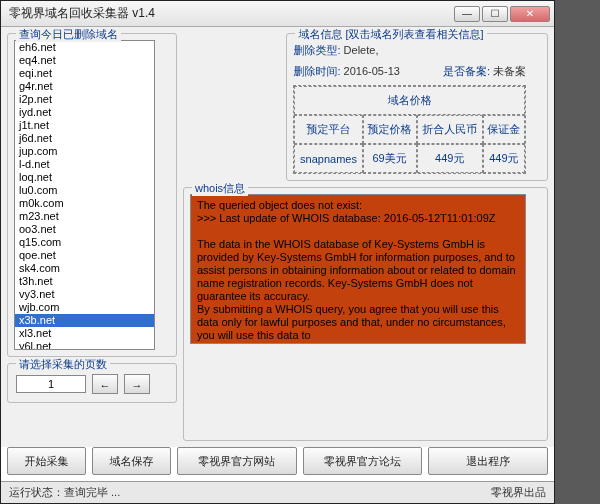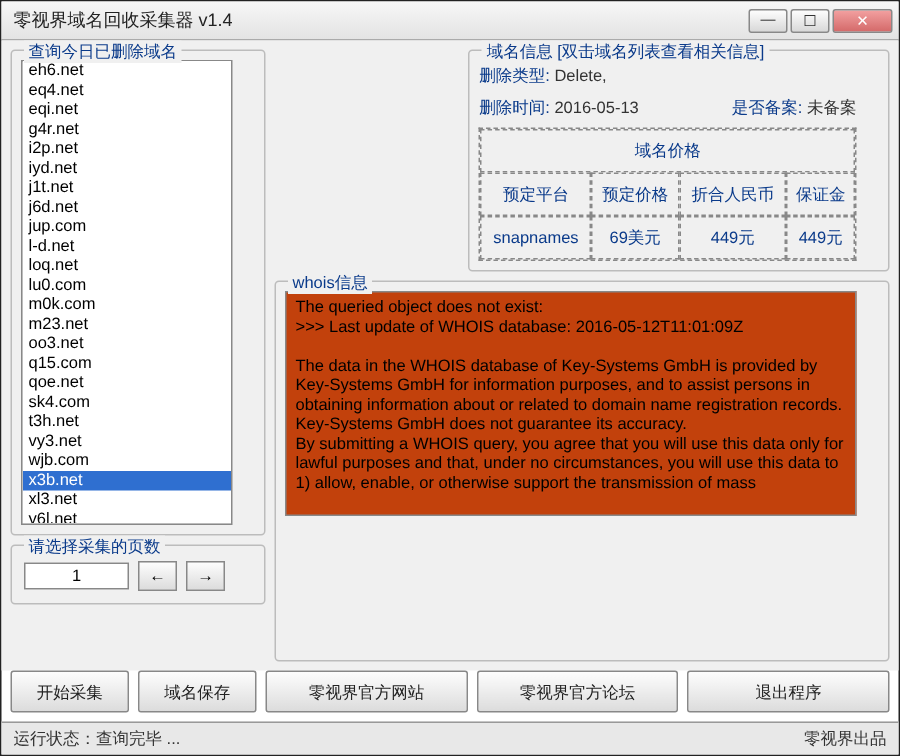--- a/index.html
+++ b/index.html
@@ -1,17 +1,17 @@
 <!DOCTYPE html>
 <html><head>
 <meta charset="utf-8">
 <style>
 * { box-sizing: border-box; margin: 0; padding: 0; font-family: "Microsoft YaHei", "SimSun", Arial, sans-serif; }
 body { background: #5a5a5a; width: 600px; height: 504px; overflow: hidden; }
-.window { width: 600px; height: 504px; background: #fff; border: 1px solid #222; display: flex; flex-direction: column; }
+.window { width: 555px; height: 504px; background: #fff; border: 1px solid #222; display: flex; flex-direction: column; }
 .titlebar { height: 26px; background: linear-gradient(#f7f7f7,#e3e3e3); border-bottom: 1px solid #aaa; display: flex; align-items: center; padding: 0 4px; }
 .titlebar .title { font-size: 12px; color: #222; flex: 1; padding-left: 4px; }
 .winbtns { display: flex; gap: 2px; }
 .winbtn { width: 26px; height: 16px; border: 1px solid #888; background: linear-gradient(#fdfdfd,#d8d8d8); display:flex; align-items:center; justify-content:center; font-size:10px; color:#333; border-radius:2px; }
 .winbtn.close { width: 40px; background: linear-gradient(#f2a0a0,#d46a6a); color:#fff;}
 .client { flex: 1; background: #f0f0f0; padding: 6px; display: flex; gap: 6px; }
 .leftcol { width: 170px; display:flex; flex-direction:column; gap:6px; }
 .rightcol { flex:1; display:flex; flex-direction:column; gap:6px;align-items:flex-end; }
 .group { border:1px solid #bcbcbc; border-radius:3px; padding:6px 21px 6px 6px; position:relative; background:#f0f0f0; }
 .group .legend { position:absolute; top:-7px; left:8px; background:#f0f0f0; padding:0 3px; font-size:11px; color:#0a3a8a; }
@@ -89,21 +89,21 @@
     </div>
 
     <div class="rightcol">
       <div class="group infoarea">
         <div class="legend">域名信息 [双击域名列表查看相关信息]</div>
         <div class="infoline">
           <span><span class="lbl">删除类型:</span> <span>Delete,</span></span>
         </div>
         <div class="infoline">
           <span><span class="lbl">删除时间:</span> <span>2016-05-13</span></span>
-          <span style="margin-left:32px;"><span class="lbl">是否备案:</span> <span>未备案</span></span>
+          <span style="margin-left:13px;"><span class="lbl">是否备案:</span> <span>未备案</span></span>
         </div>
         <table class="pricetbl" style="margin-top:6px;">
           <tbody>
               <tr>
                 <th colspan="4" class="hdr">域名价格</th>
               </tr>
           <tr id="pricecols">
                 <th class="hdr">预定平台</th>
                 <th class="hdr">预定价格</th>
                 <th class="hdr">折合人民币</th>

